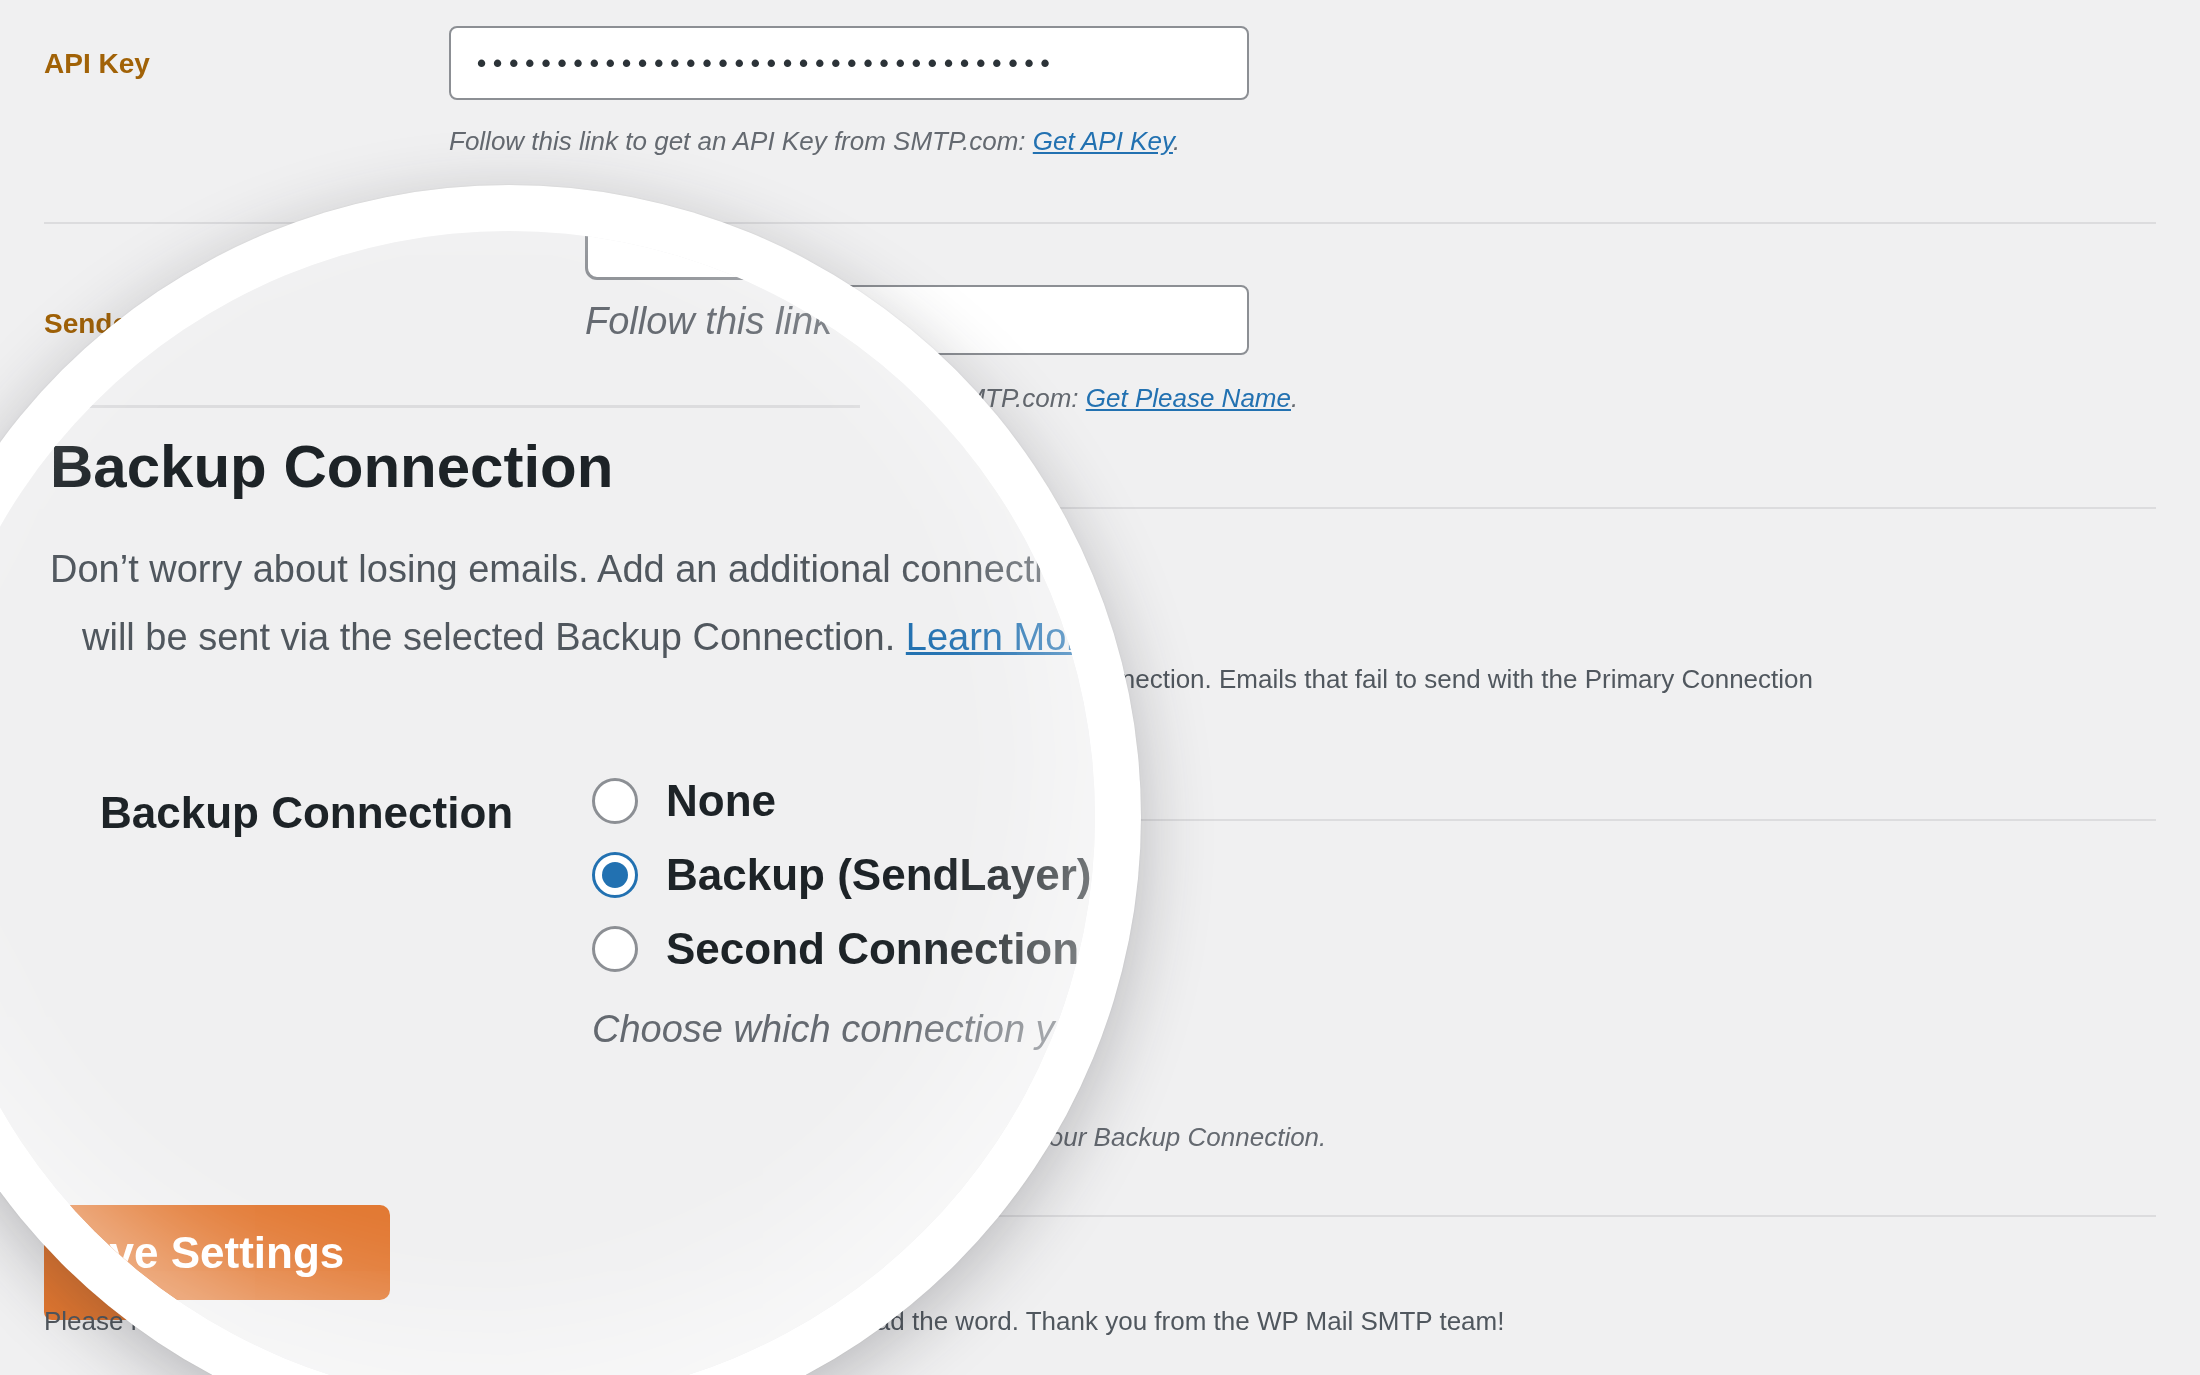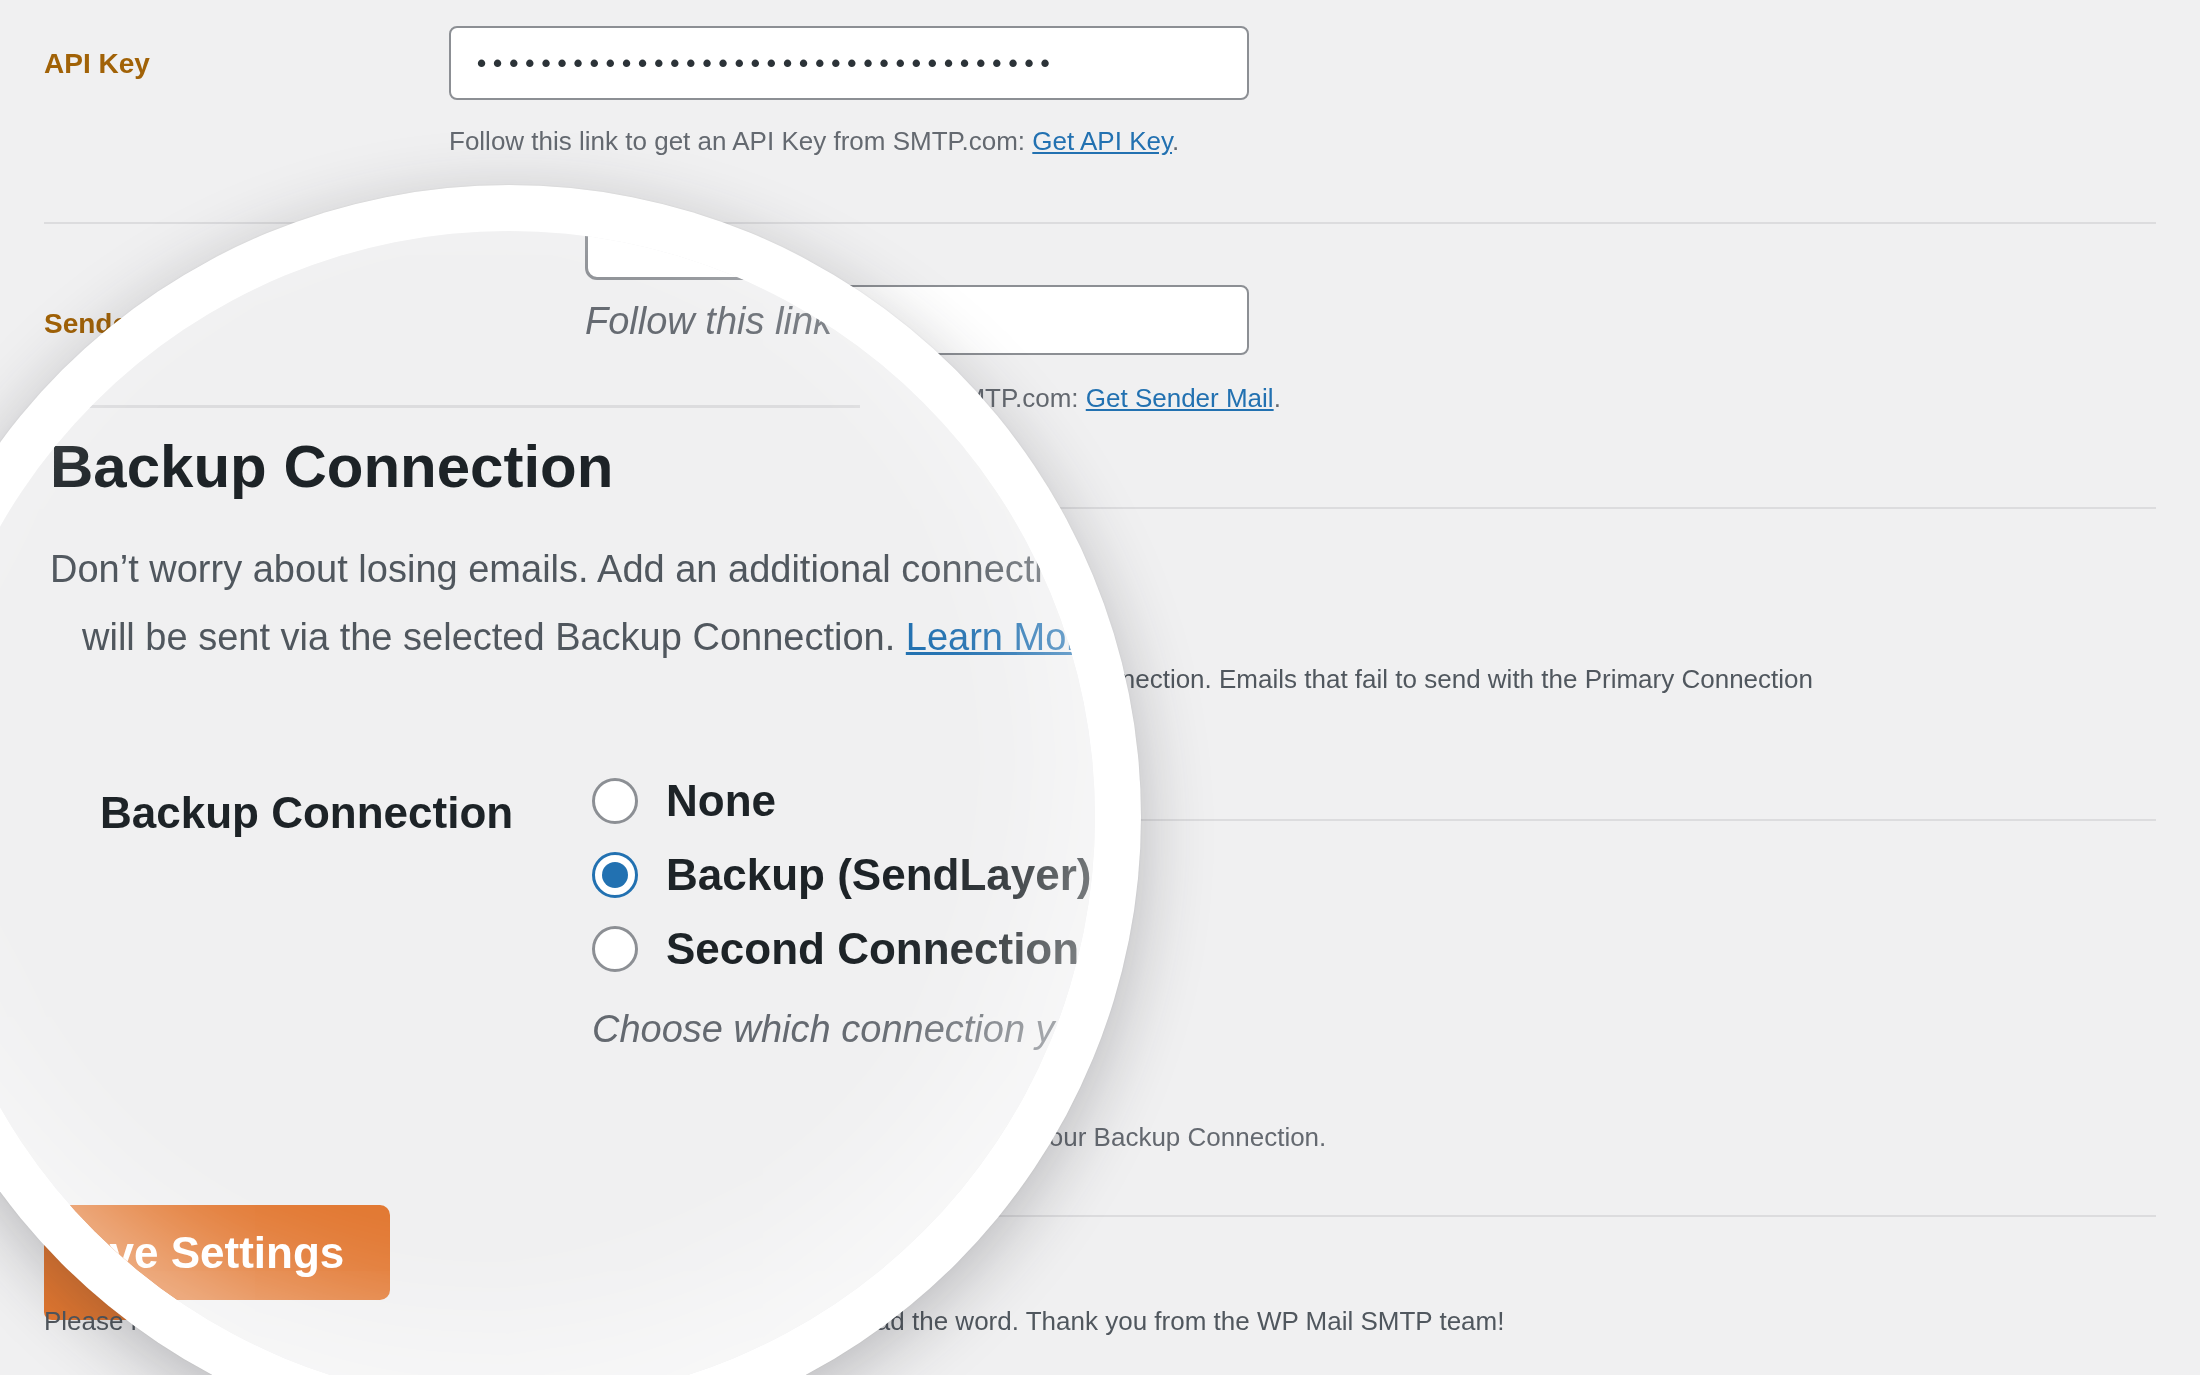--- a/index.html
+++ b/index.html
@@ -11,21 +11,21 @@
     color:#1d2327;
   }
   .abs{position:absolute;}
   .field-label{font-size:28px;font-weight:700;color:#a16207;white-space:nowrap;}
   .text-input{
     background:#fff;border:2px solid #8c8f94;border-radius:8px;
     font-family:"Liberation Sans", sans-serif;font-size:28px;color:#2c3338;
     padding:0 26px;outline:none;
   }
   .masked{letter-spacing:7px;font-size:26px;color:#2c3338;font-weight:700;}
-  .helper{font-size:26px;color:#646970;white-space:nowrap;text-align:center;}
+  .helper{font-size:26px;font-style:italic;color:#646970;white-space:nowrap;text-align:center;}
   .helper a,.lens-helper a{color:#2271b1;}
   .divider{height:2px;background:#dcdcde;}
   .h2{font-size:46px;font-weight:700;color:#1d2327;white-space:nowrap;}
   .para{font-size:26px;color:#50575e;white-space:nowrap;}
   .para a{color:#2271b1;}
   .radio-row{display:flex;align-items:center;gap:20px;}
   .radio-circle{
     width:36px;height:36px;border-radius:50%;background:#fff;
     border:2px solid #8c8f94;position:relative;flex:0 0 auto;
   }
@@ -94,21 +94,21 @@
   <input class="abs text-input masked" style="left: 449px; top: 26px; width: 800px; height: 74px;" type="text" readonly="" value="••••••••••••••••••••••••••••••••••••">
   <div class="abs helper" style="left:449px;top:126px;">
     <span>Follow this link to get an API Key from SMTP.com: </span><a href="#">Get API Key</a><span>.</span>
   </div>
 
   <div class="abs divider" style="left:44px;top:222px;width:2112px;"></div>
 
   <div class="abs field-label" style="left:44px;top:308px;">Sender Name</div>
   <input class="abs text-input" style="left: 449px; top: 285px; width: 800px; height: 70px;" type="text" readonly="" value="">
   <div class="abs helper" style="left:449px;top:383px;">
-    <span>Follow this link to get a Sender Name from SMTP.com: </span><a href="#">Get Sender Mail</a><span>.</span>
+    <span>Follow this link to get a Sender Name from SMTP.com: </span><a href="#">Get Please Name</a><span>.</span>
   </div>
 
   <div class="abs divider" style="left:44px;top:507px;width:2112px;"></div>
 
   <div class="abs h2" style="left:44px;top:548px;">Backup Connection</div>
   <div class="abs para" style="left:44px;top:664px;">Don’t worry about losing emails. Add an additional connection, then set it as your Backup Connection. Emails that fail to send with the Primary Connection</div>
   <div class="abs para" style="left:44px;top:710px;">
     <span>will be sent via the selected Backup Connection. </span><a href="#">Learn More</a>
   </div>
 

